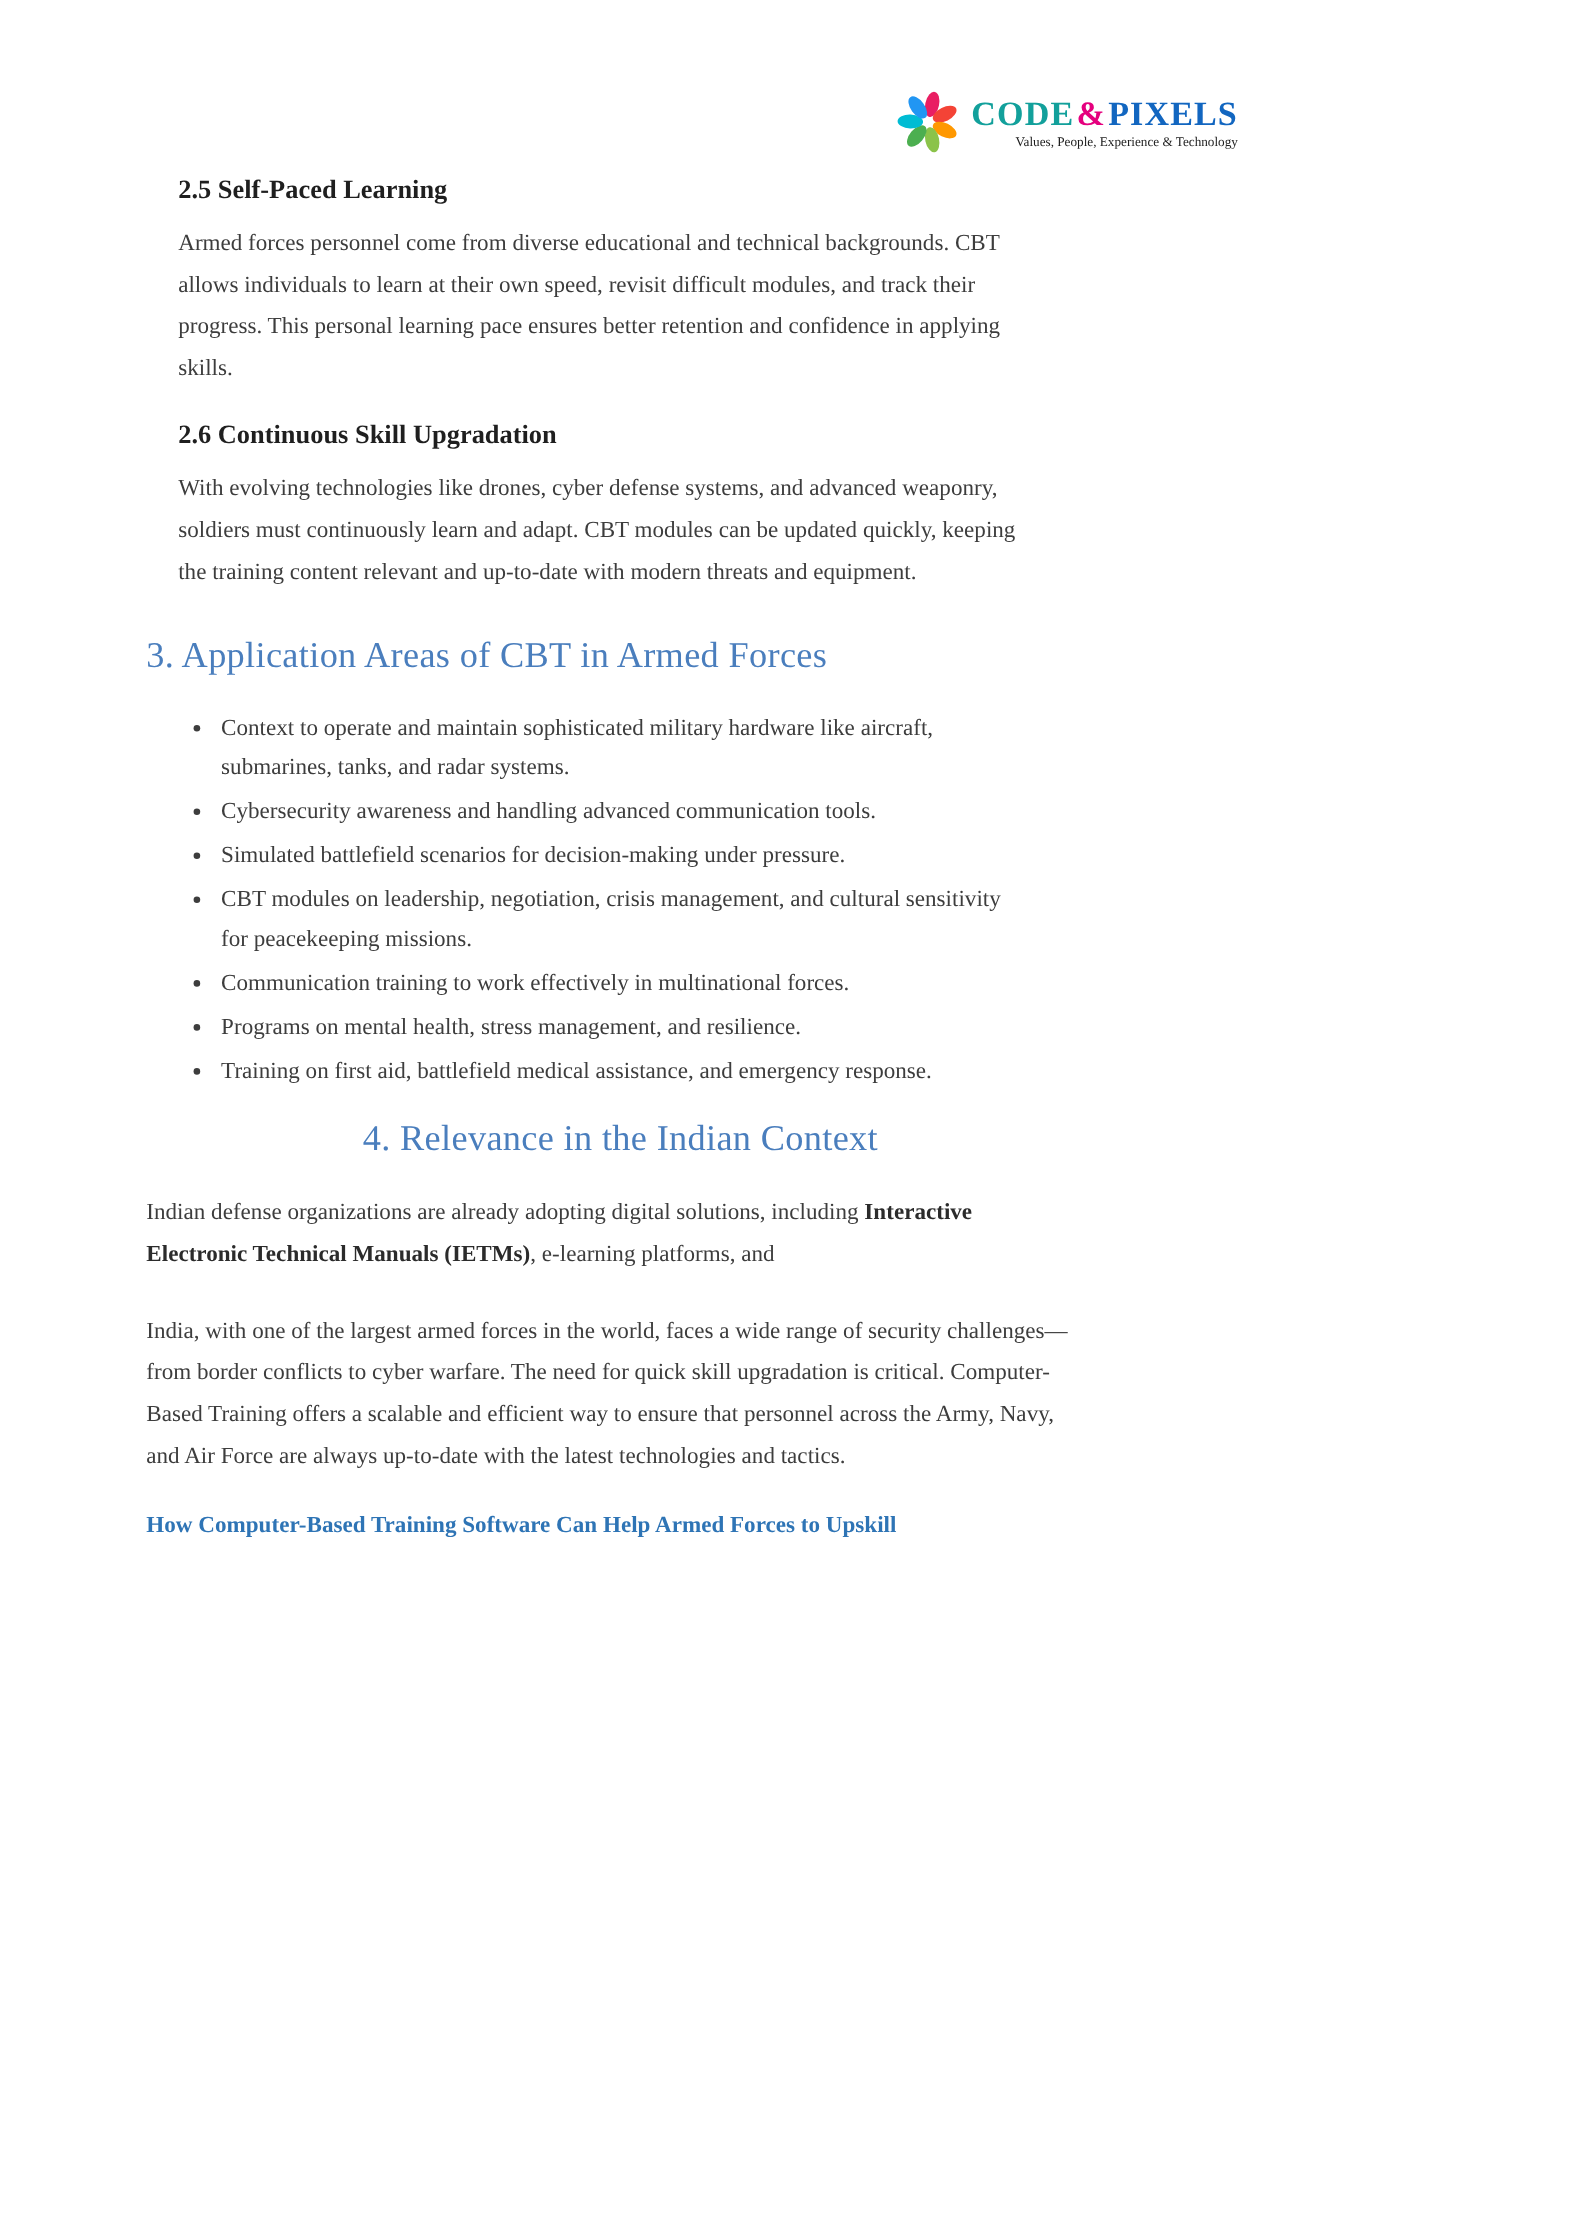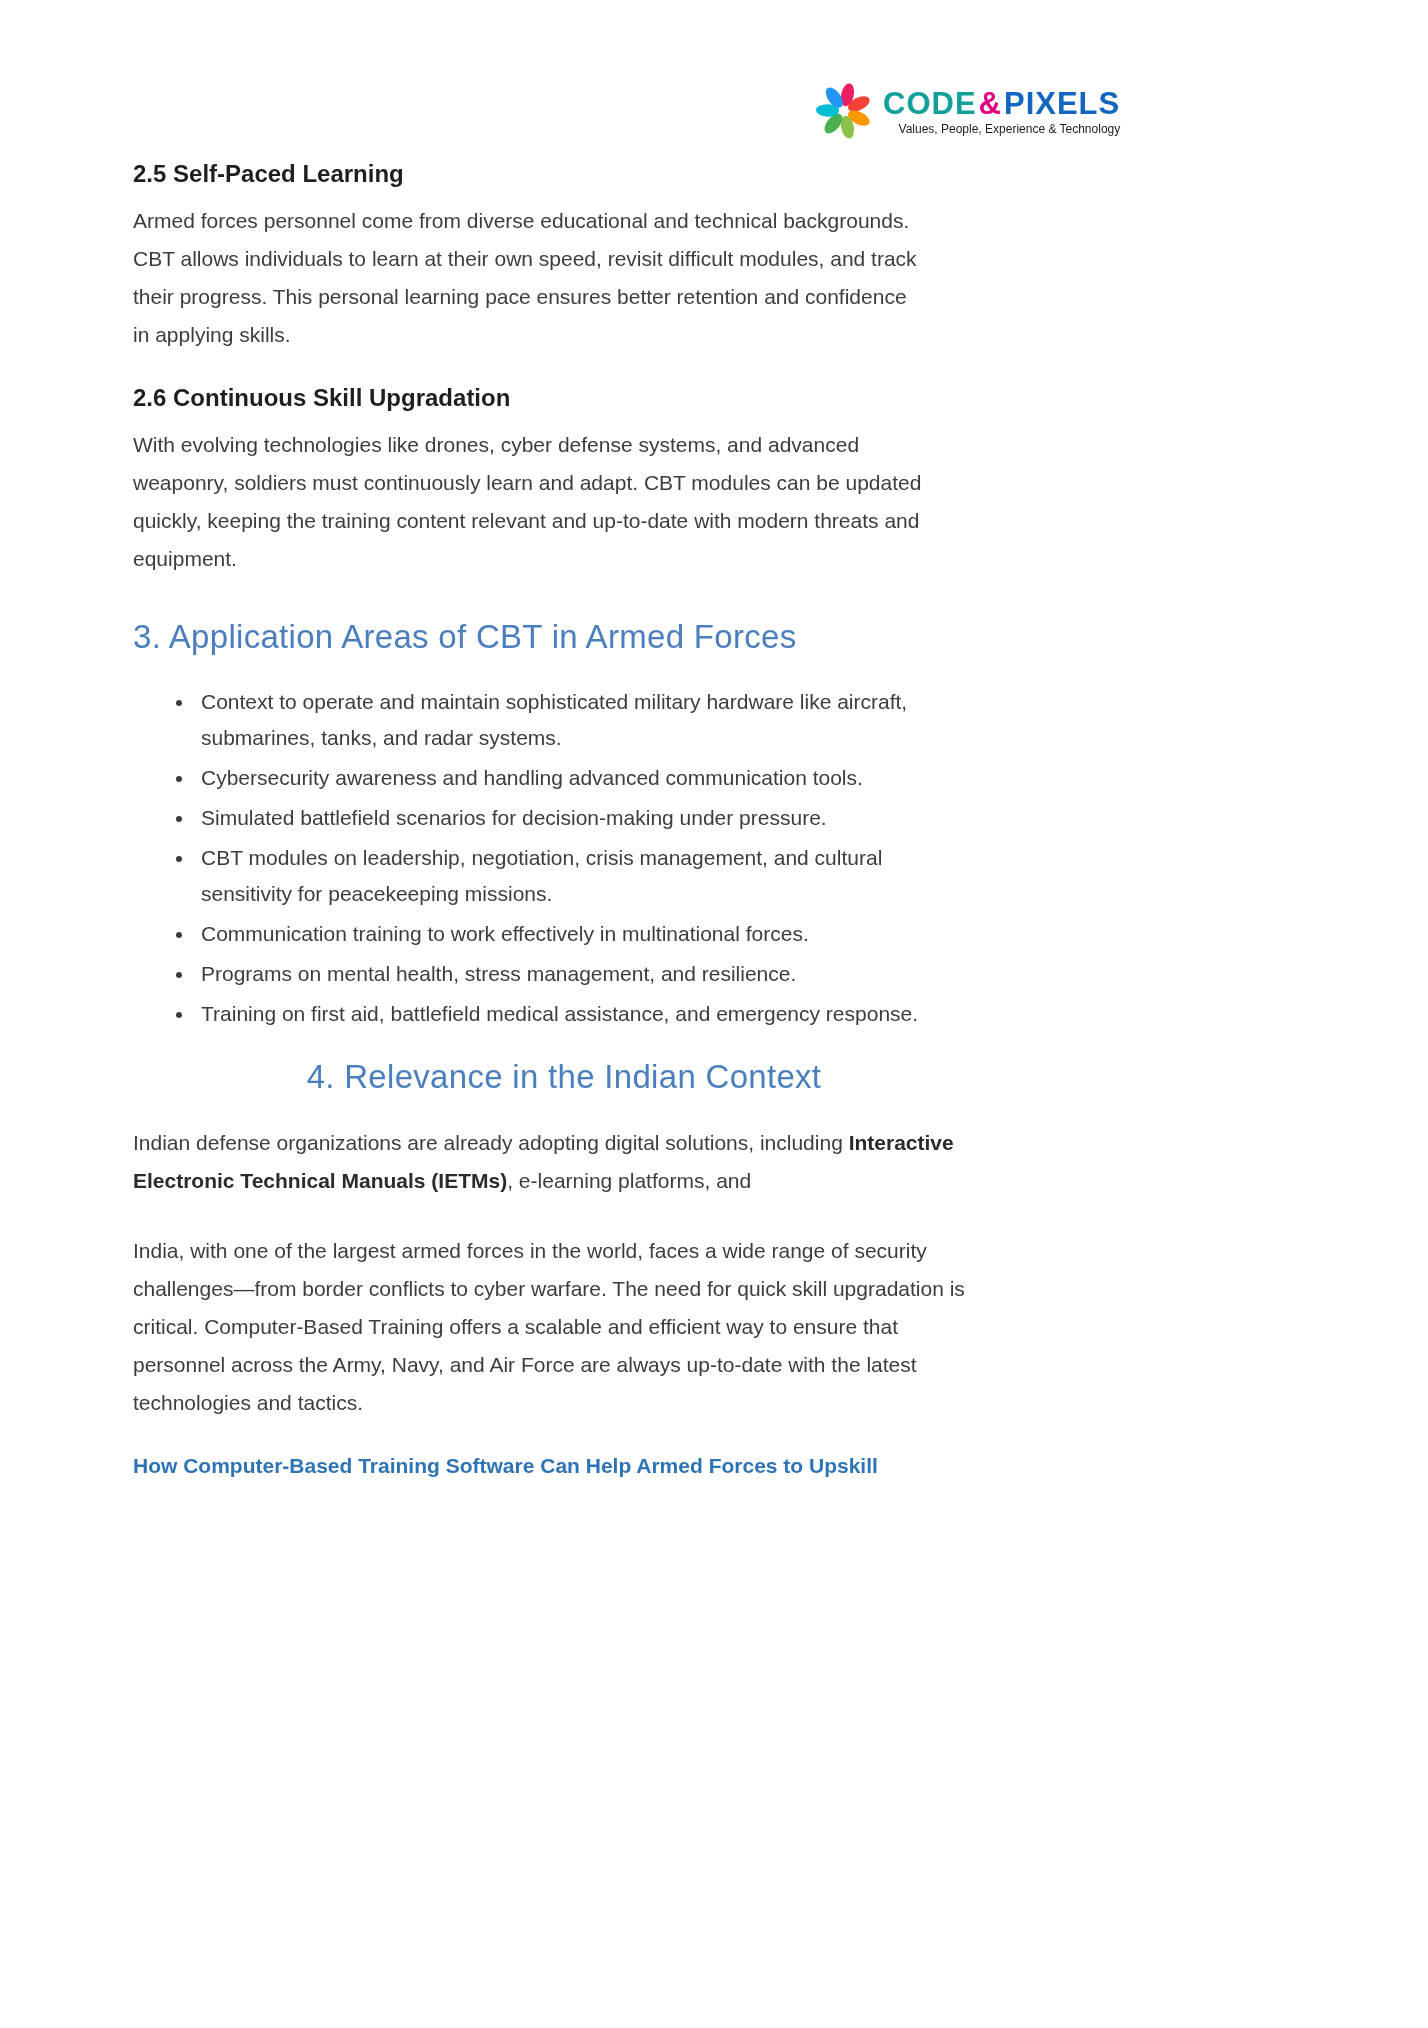--- a/index.html
+++ b/index.html
@@ -2,21 +2,21 @@
 <html><head>
 <meta charset="utf-8">
 <style>
   * { box-sizing: border-box; }
   html, body { margin: 0; padding: 0; background: #ffffff; }
   .page {
     position: relative;
     width: 1428px;
     height: 2028px;
     background: #ffffff;
-    font-family: Liberation Sans, sans-serif;
+    font-family: Liberation Serif, serif;
     color: #3d3d3d;
     overflow: hidden;
     padding-left: 41px;
   }
 
   
   .logo {
     position: absolute;
     top: 82px;
     left: 815px;
@@ -44,21 +44,21 @@
   }
 
   
   .content {
     position: absolute;
     top: 160px;
     left: 133px;
     width: 862px;
   }
 
-  .subsection { margin-bottom: 30px; }
+  .subsection { margin-left: 29px; margin-bottom: 30px; }
   .subsection h3 {
     margin: 0 0 14px 0;
     font-size: 24px;
     font-weight: 700;
     color: #1f1f1f;
   }
   .subsection p {
     margin: 0;
     font-size: 21px;
     line-height: 38px;

